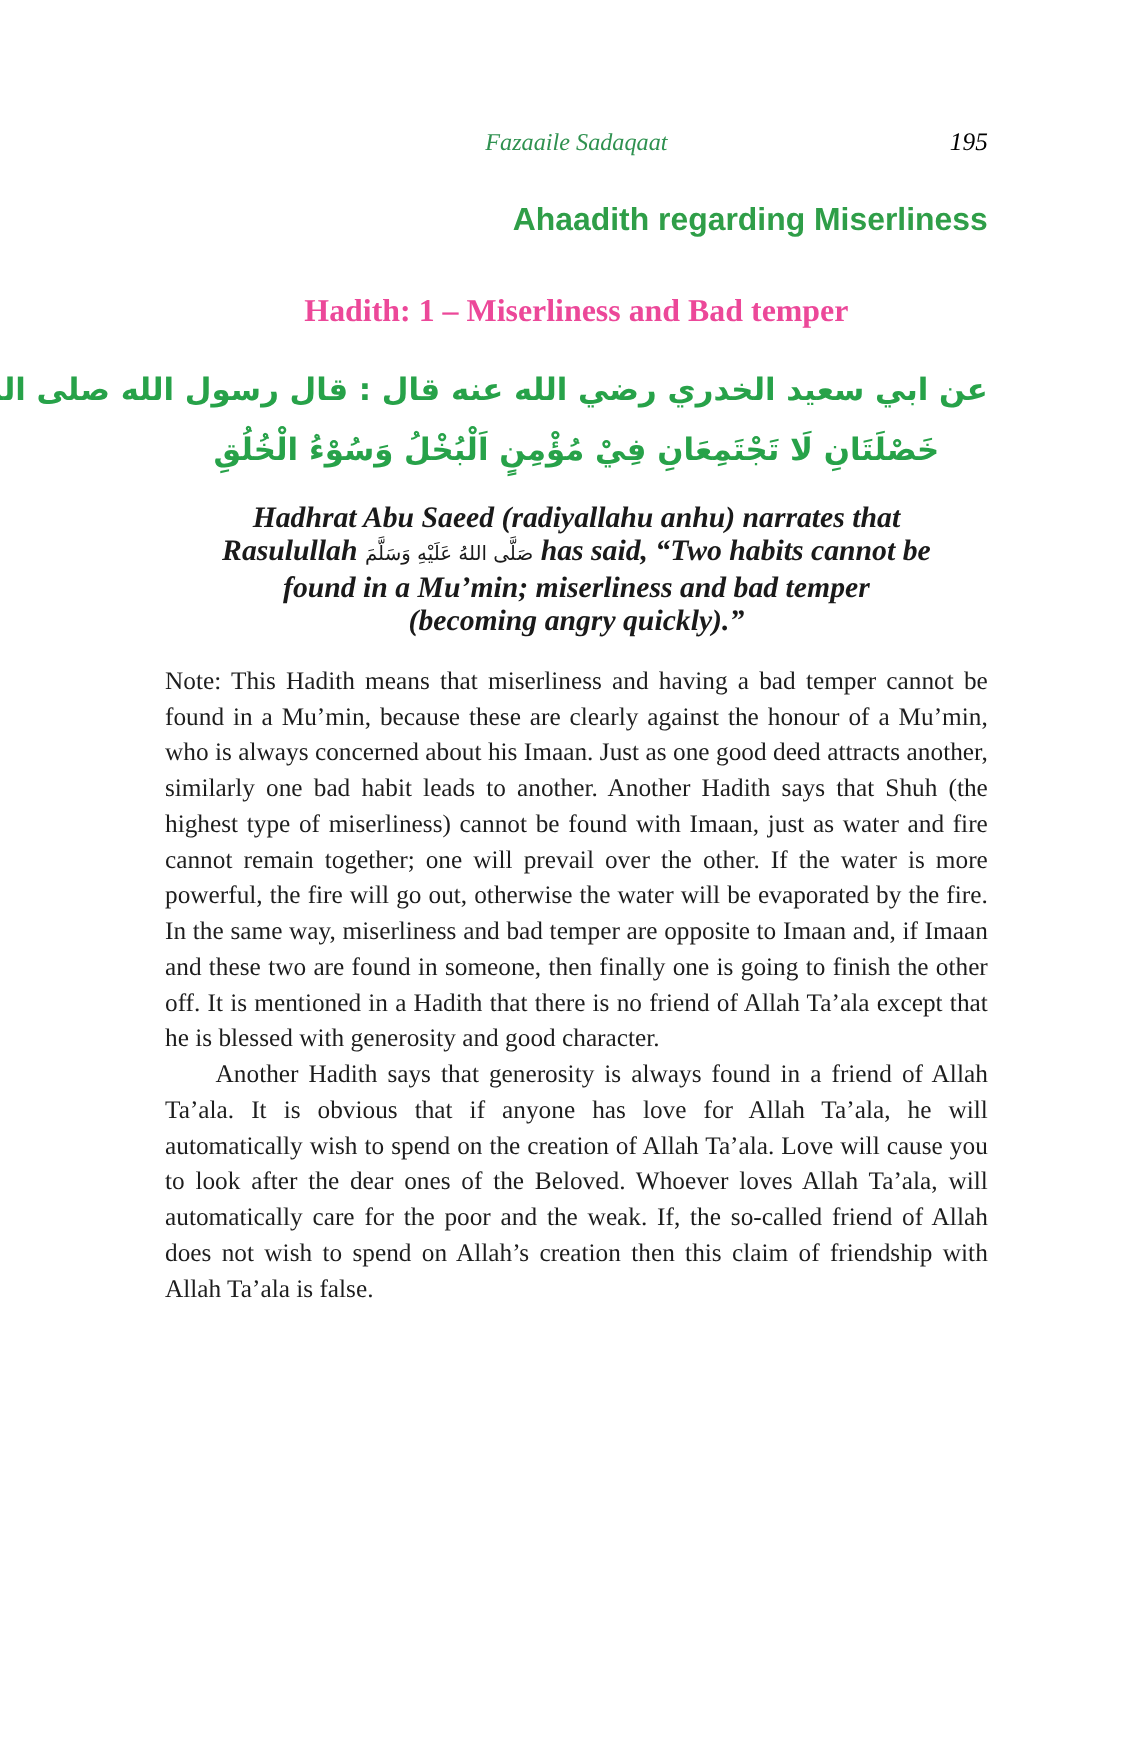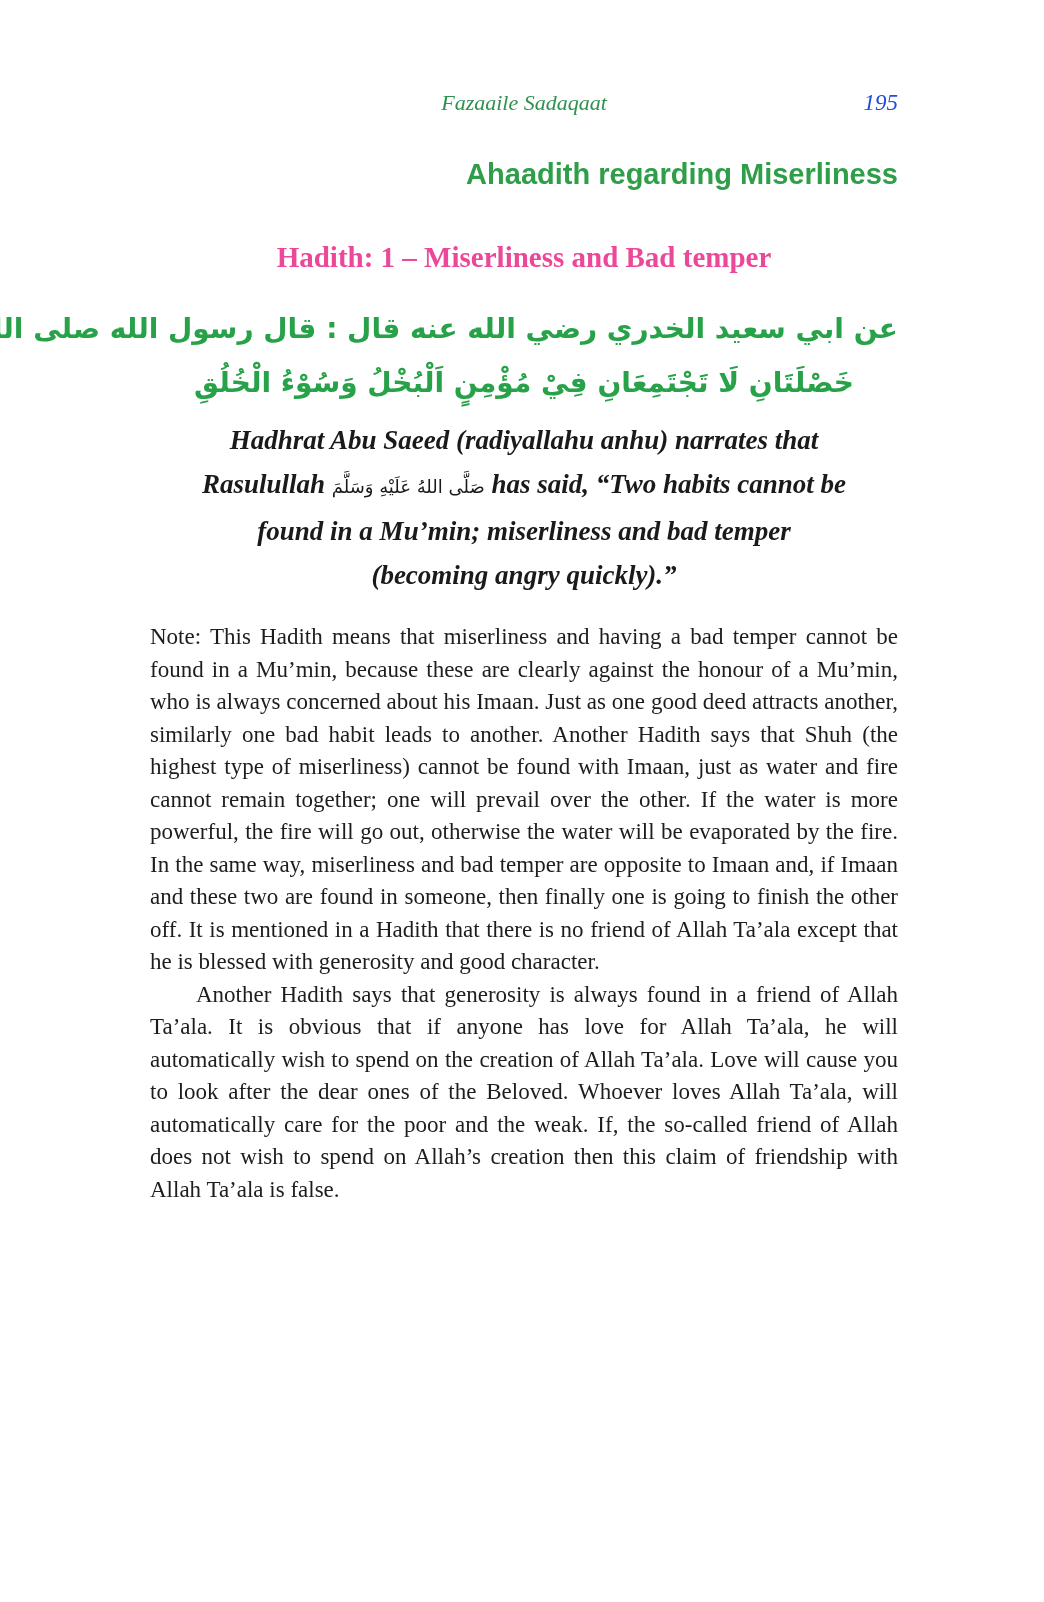--- a/index.html
+++ b/index.html
@@ -13,40 +13,40 @@
   }
   .page {
     position: relative;
     width: 1044px;
     height: 1602px;
     background: #ffffff;
   }
   .column {
     width: 748px;
     margin-left: 150px;
-    padding-top: 90px;
+    padding-top: 116px;
   }
   
   .running-header {
     position: relative;
     height: 32px;
     text-align: center;
   }
   .rh-title {
     font-style: italic;
     font-size: 22px;
     color: #2f9150;
   }
   .rh-num {
     position: absolute;
     right: 0;
     top: 0;
     font-style: italic;
     font-size: 23px;
-    color: #1d4ed8;
+    color: #000000;
   }
   
   .chapter-heading {
     margin: 34px 0 0 0;
     text-align: right;
     font-family: "Liberation Sans", sans-serif;
     font-weight: bold;
     font-size: 29px;
     line-height: 36px;
     color: #2f9e48;
@@ -67,27 +67,27 @@
     direction: rtl;
     color: #27a249;
     font-family: "DejaVu Sans", sans-serif;
     font-weight: bold;
     font-size: 28px;
     line-height: 54px;
     white-space: nowrap;
   }
   
   .translation {
-    margin: 8px auto 0 auto;
+    margin: 19px auto 0 auto;
     max-width: 645px;
     text-align: center;
     font-weight: bold;
     font-style: italic;
     font-size: 27px;
-    line-height: 44px;
+    line-height: 30px;
     color: #1a1a1a;
   }
   .honorific {
     font-family: "DejaVu Sans", sans-serif;
     font-style: normal;
     font-weight: normal;
     font-size: 18px;
     color: #1a1a1a;
   }
   

